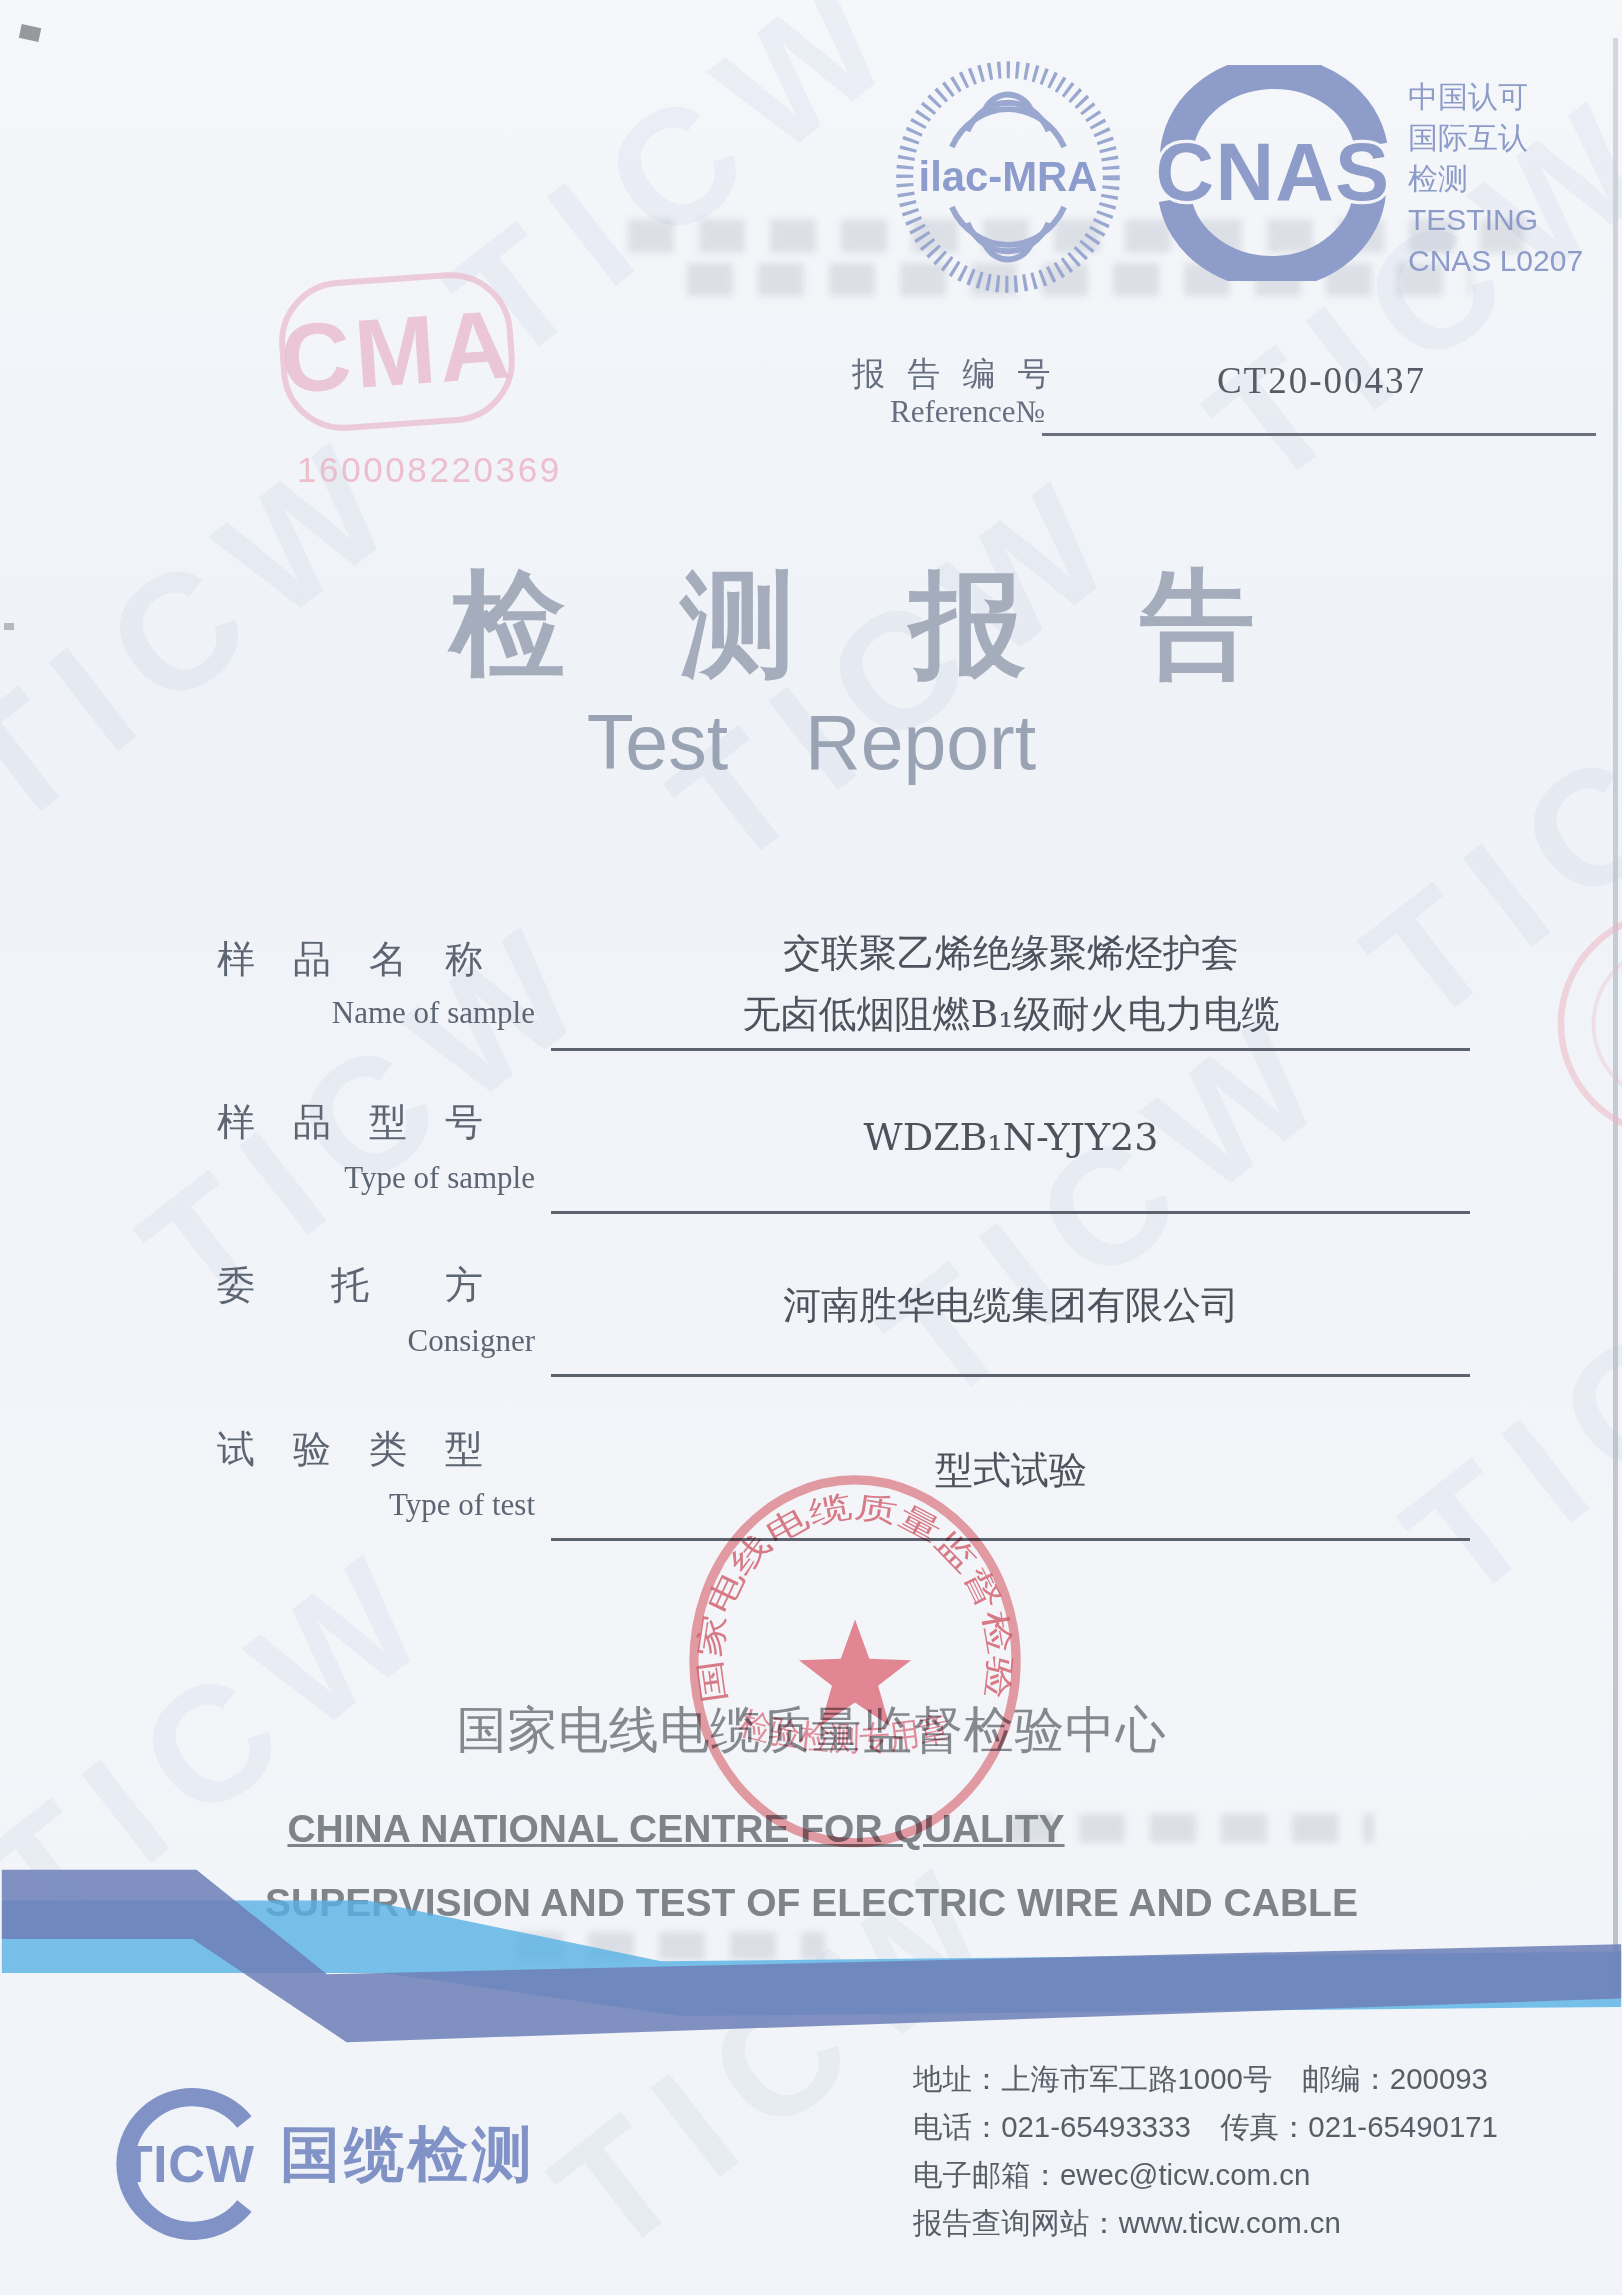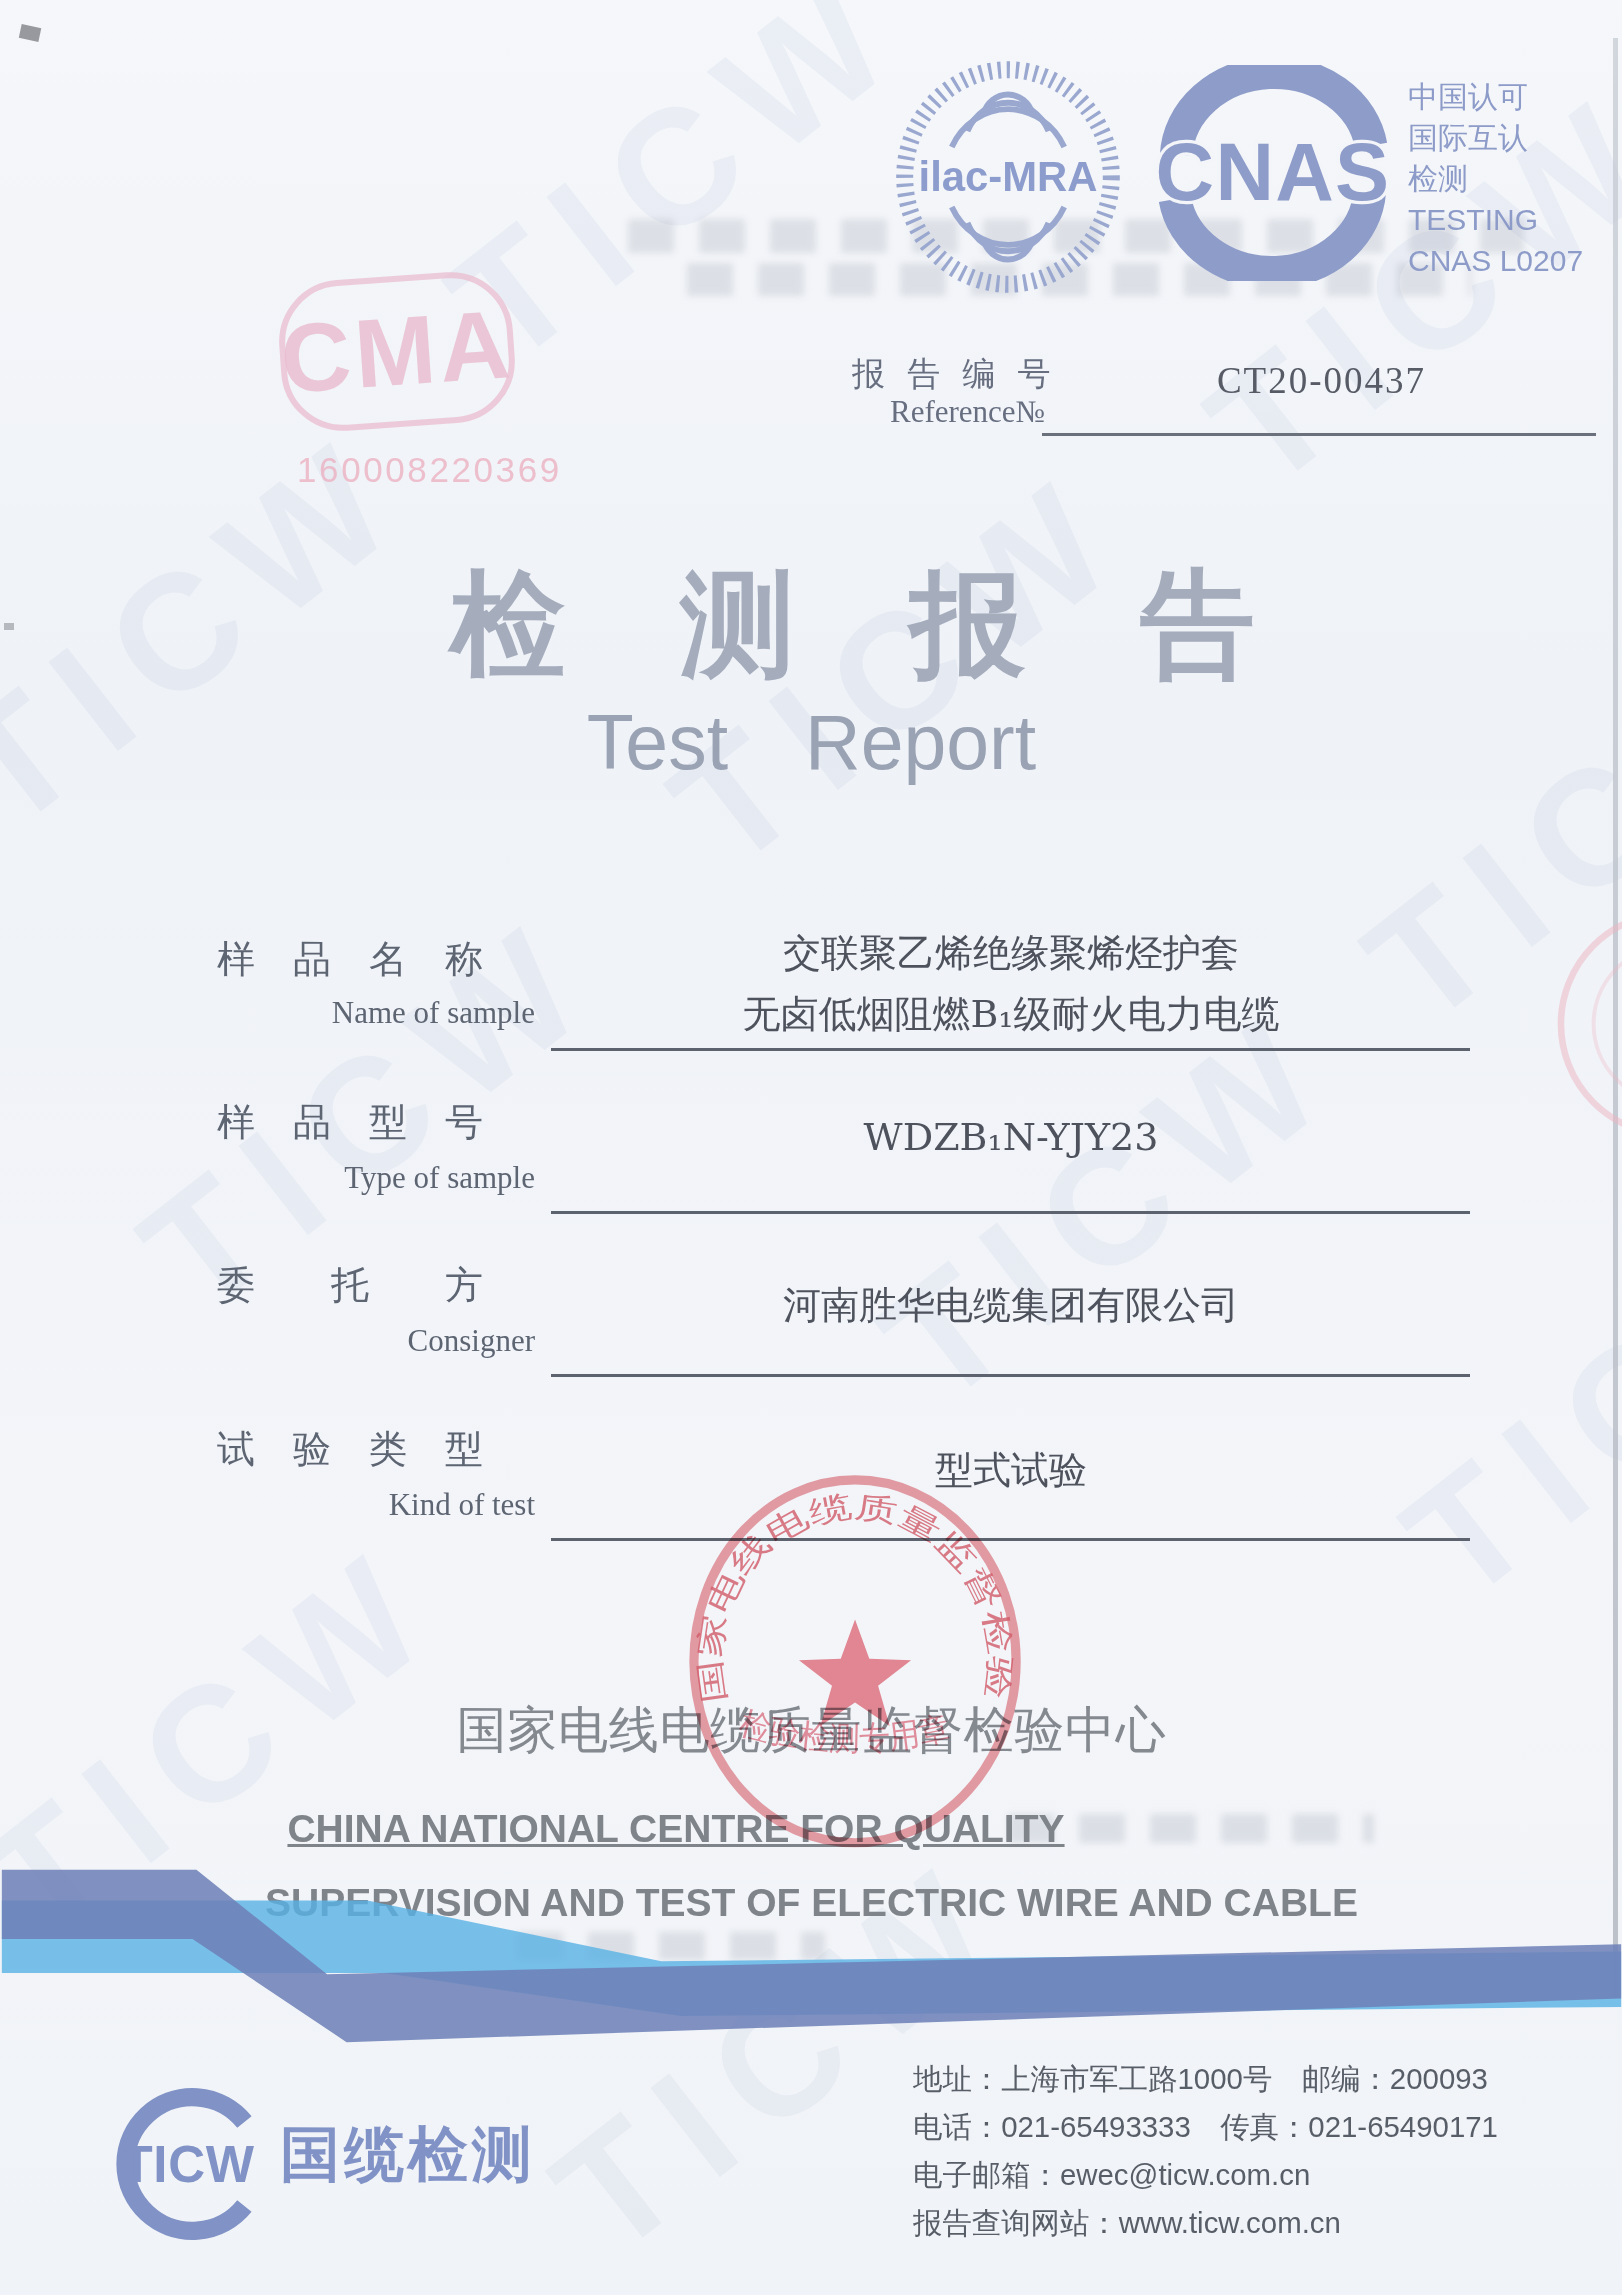--- a/index.html
+++ b/index.html
@@ -141,21 +141,21 @@
   <div class="field-label-en" style="top:1160px">Type of sample</div>
   <div class="field-value" style="top:1115px">WDZB₁N-YJY23</div>
   <div class="field-underline" style="top:1211px"></div>
 
   <div class="field-label-cn" style="top:1260px">委　　托　　方</div>
   <div class="field-label-en" style="top:1323px">Consigner</div>
   <div class="field-value" style="top:1280px">河南胜华电缆集团有限公司</div>
   <div class="field-underline" style="top:1374px"></div>
 
   <div class="field-label-cn" style="top:1424px">试　验　类　型</div>
-  <div class="field-label-en" style="top:1487px">Kind of test</div>
+  <div class="field-label-en" style="top:1487px">Type of test</div>
   <div class="field-value" style="top:1445px">型式试验</div>
   <div class="field-underline" style="top:1538px"></div>
 
   <div id="inst-cn" class="abs">国家电线电缆质量监督检验中心</div>
   <div id="inst-en1" class="abs">CHINA NATIONAL CENTRE FOR QUALITY</div>
   <div id="inst-en2" class="abs">SUPERVISION AND TEST OF ELECTRIC WIRE AND CABLE</div>
 
   <svg class="abs" style="left:667px;top:1459px;mix-blend-mode:multiply" width="380" height="406" viewBox="1020 2230 580 620">
     <ellipse cx="1307" cy="2539" rx="246" ry="277" fill="none" stroke="#e06570" stroke-width="14" opacity="0.62"></ellipse>
     <path id="sealTopArc" d="M 1111,2599 A 205,216 0 1 1 1503,2599" fill="none"></path>

